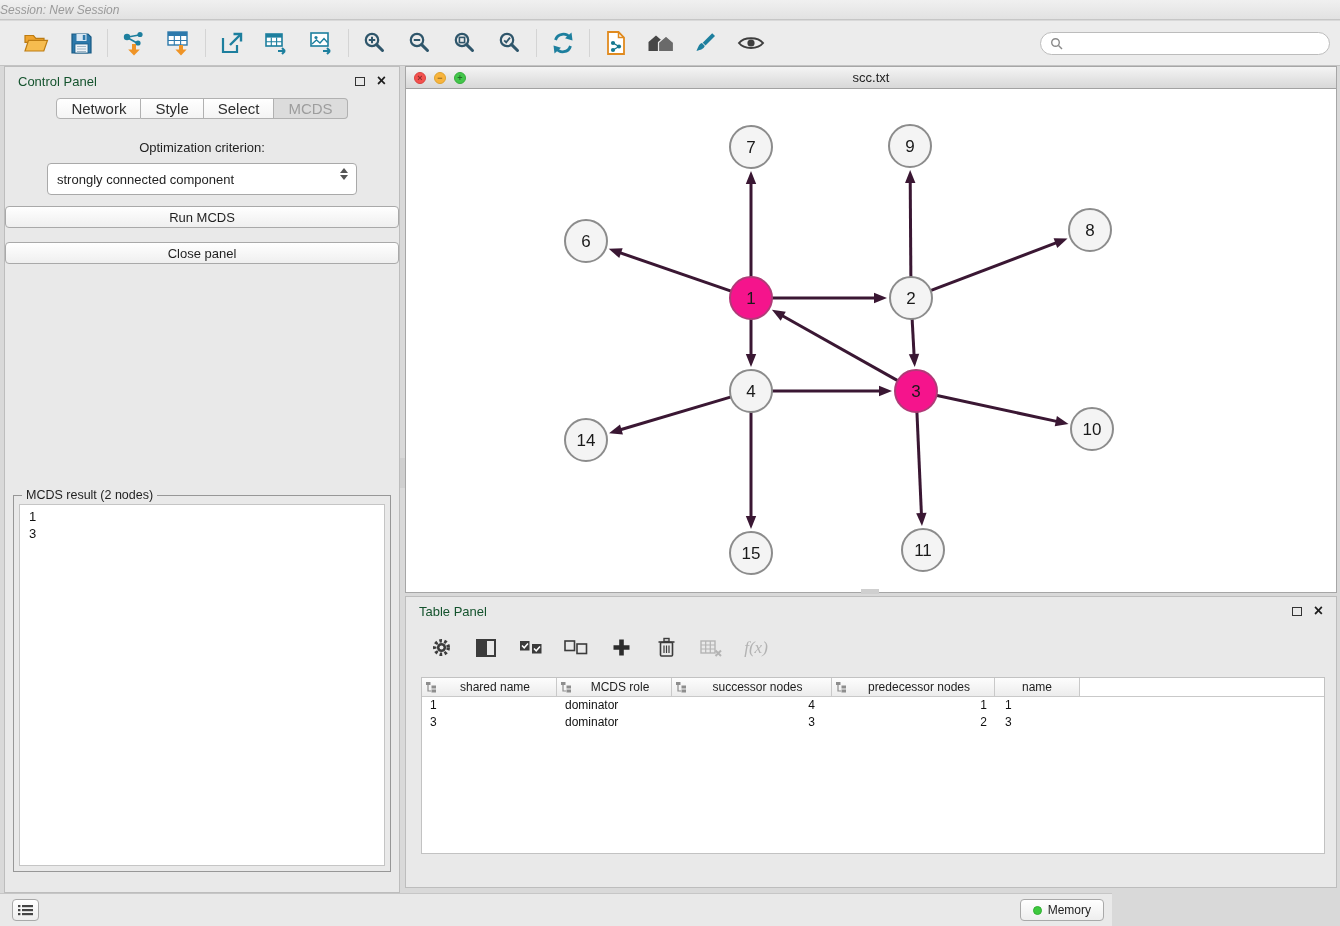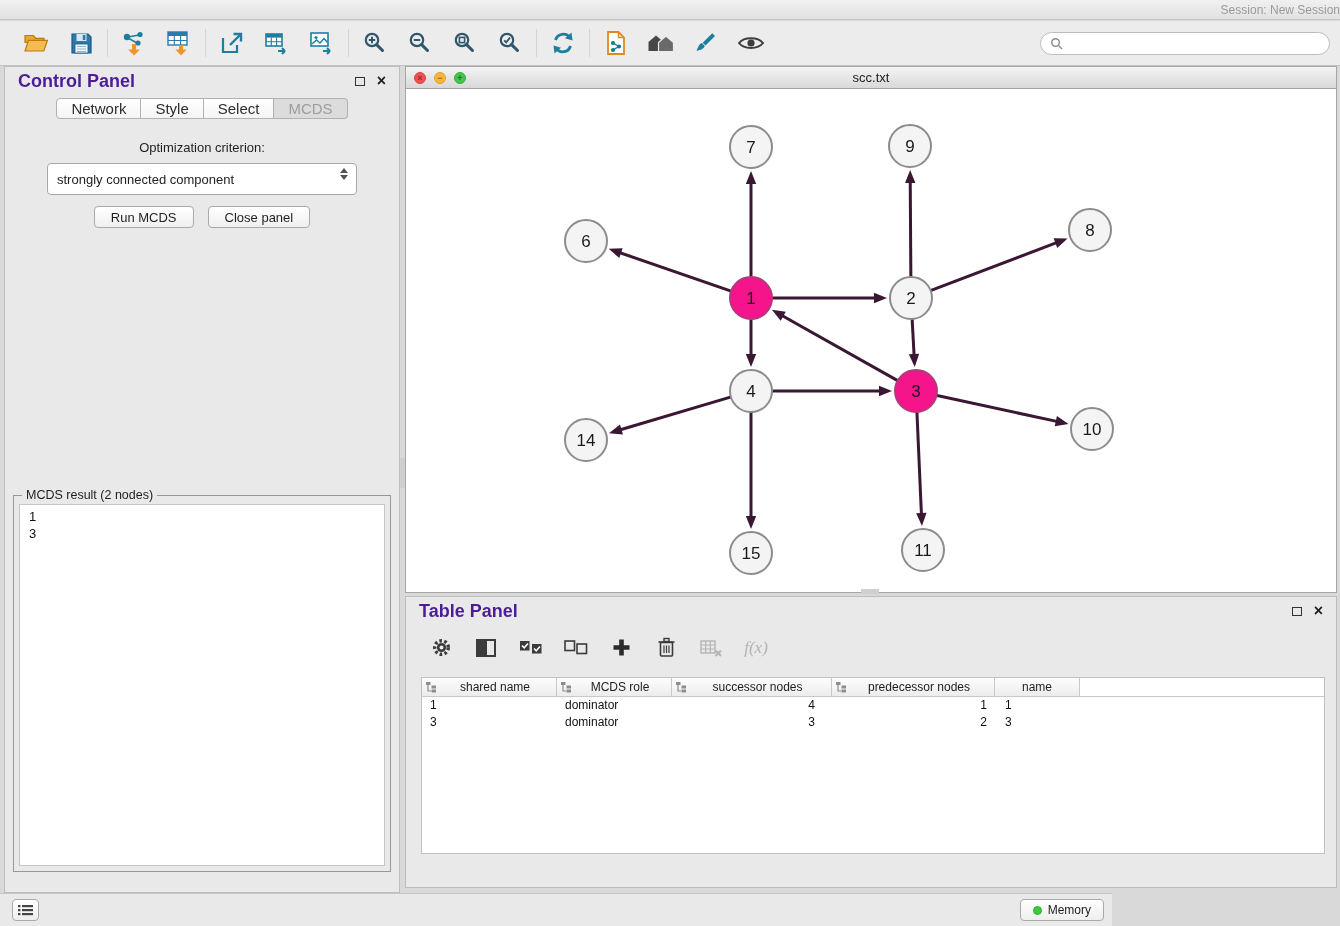--- a/index.html
+++ b/index.html
@@ -3,37 +3,37 @@
 <meta charset="utf-8">
 <style>
   * { margin:0; padding:0; box-sizing:border-box; }
   html,body { width:1340px; height:926px; overflow:hidden; }
   body { font-family:"Liberation Sans","DejaVu Sans",sans-serif; font-size:13px; color:#222;
          background:#d9d9d9; position:relative; }
 
   
   .app-titlebar { position:absolute; left:0; top:0; width:1340px; height:20px;
     background:linear-gradient(#f0f0f0,#e2e2e2); border-bottom:1px solid #c6c6c6;
-    text-align:right; line-height:20px; font-size:12px; color:#9a9a9a; }
+    text-align:left; line-height:20px; font-size:12px; color:#9a9a9a;font-style:italic; }
 
   
   .app-toolbar { position:absolute; left:0; top:21px; width:1340px; height:45px;
     background:#ececec; border-bottom:1px solid #c3c3c3;
     display:flex; align-items:center; padding:0 10px; }
   .tb-group { display:flex; align-items:center; gap:15px; padding:0 11px; }
   .tb-sep { width:1px; height:28px; background:#d4d4d4; }
   .tb-icon { width:30px; height:30px; display:flex; align-items:center; justify-content:center; cursor:default; }
   .tb-search { margin-left:auto; width:290px; height:23px; background:#fff;
     border:1px solid #bcbcbc; border-radius:12px; display:flex; align-items:center;
     padding:0 9px; gap:5px; }
   .tb-search input { border:none; outline:none; flex:1; font:12px "Liberation Sans",sans-serif; background:transparent; }
 
   
   .panel-header { height:28px; display:flex; align-items:center; padding:0 13px; }
-  .panel-title { font-size:18px; color:#4c1d95;font-weight:bold; }
+  .panel-title { font-size:13px; color:#14532d; }
   .panel-header-icons { margin-left:auto; display:flex; gap:12px; align-items:center; }
   .float-icon { width:10px; height:9px; border:1.5px solid #333; }
   .close-icon { font-size:16px; font-weight:bold; color:#1d1d1d; line-height:12px; }
   .close-icon::before { content:"\00D7"; }
 
   
   .control-panel { position:absolute; left:4px; top:66px; width:396px; height:827px;
     background:#e9e9e9; border:1px solid #bdbdbd; }
   .cp-tabs { display:flex; justify-content:center; margin-top:3px; }
   .seg-tab { height:21px; line-height:19px; padding:0 14px; background:linear-gradient(#ffffff,#f4f4f4);
@@ -41,21 +41,21 @@
   .seg-tab:first-child { border-left:1px solid #b1b1b1; border-radius:4px 0 0 4px; }
   .seg-tab:last-child { border-radius:0 4px 4px 0; }
   .seg-tab.active { background:#dcdcdc; color:#9d9d9d; }
   .cp-opt-label { text-align:center; margin-top:21px; font-size:13px; color:#1f1f1f; }
   .cp-dropdown { margin:8px auto 0; width:310px; height:23px; background:#fff;
     border:1px solid #a9a9a9; border-radius:4px; display:flex; align-items:center;
     padding:15px 9px; font-size:13px; position:relative; }
   .dd-arrows { position:absolute; right:8px; top:4px; display:flex; flex-direction:column; gap:2px; }
   .dd-arrows .up   { width:0; height:0; border-left:4px solid transparent; border-right:4px solid transparent; border-bottom:5px solid #555; }
   .dd-arrows .down { width:0; height:0; border-left:4px solid transparent; border-right:4px solid transparent; border-top:5px solid #555; }
-  .cp-buttons { display:flex; justify-content:center; gap:14px; margin-top:11px; }
+  .cp-buttons { display:flex; justify-content:center; gap:14px; margin-top:11px;flex-direction:column; }
   .std-btn { height:22px; padding:0 16px; background:linear-gradient(#ffffff,#efefef);
     border:1px solid #a9a9a9; border-radius:4px; font:13px "Liberation Sans",sans-serif; color:#1f1f1f; }
   .result-box { position:absolute; left:8px; top:428px; width:378px; height:377px;
     border:1px solid #979797; background:#e9e9e9; }
   .result-legend { position:absolute; top:-8px; left:8px; background:#e9e9e9;
     padding:0 4px; font-size:12.5px; color:#1f1f1f; }
   .result-list { position:absolute; left:5px; right:5px; top:8px; bottom:5px;
     background:#fff; border:1px solid #c5c5c5; padding:3px 9px;
     font-size:13px; line-height:17px; color:#111; overflow:hidden; }
 

